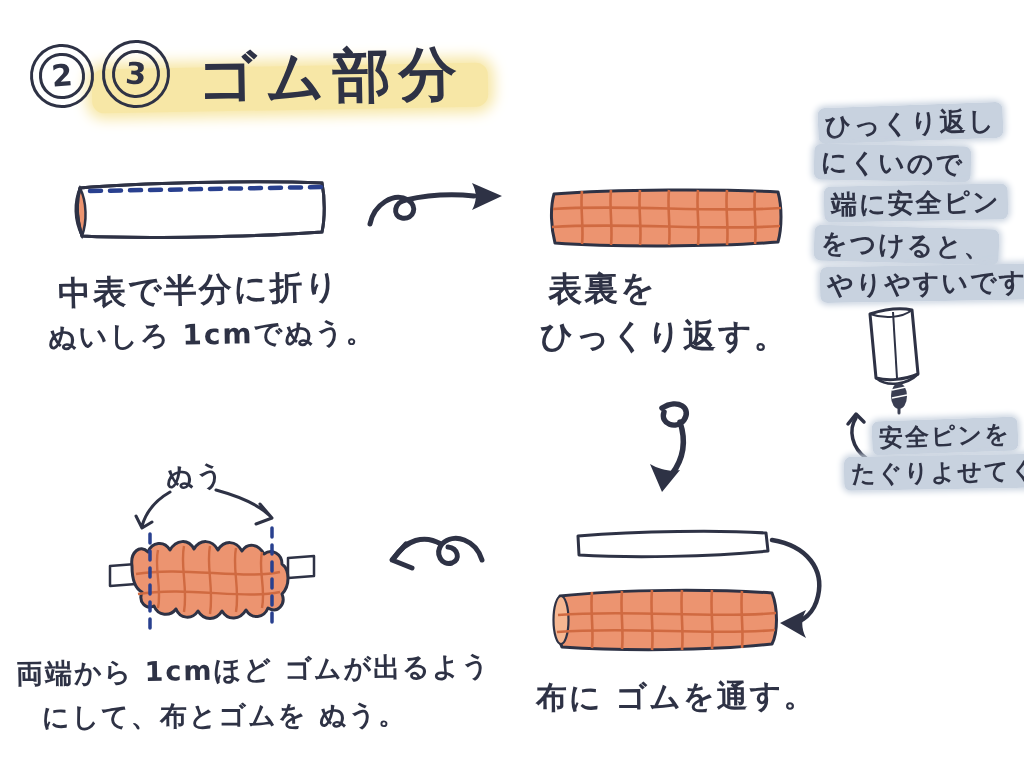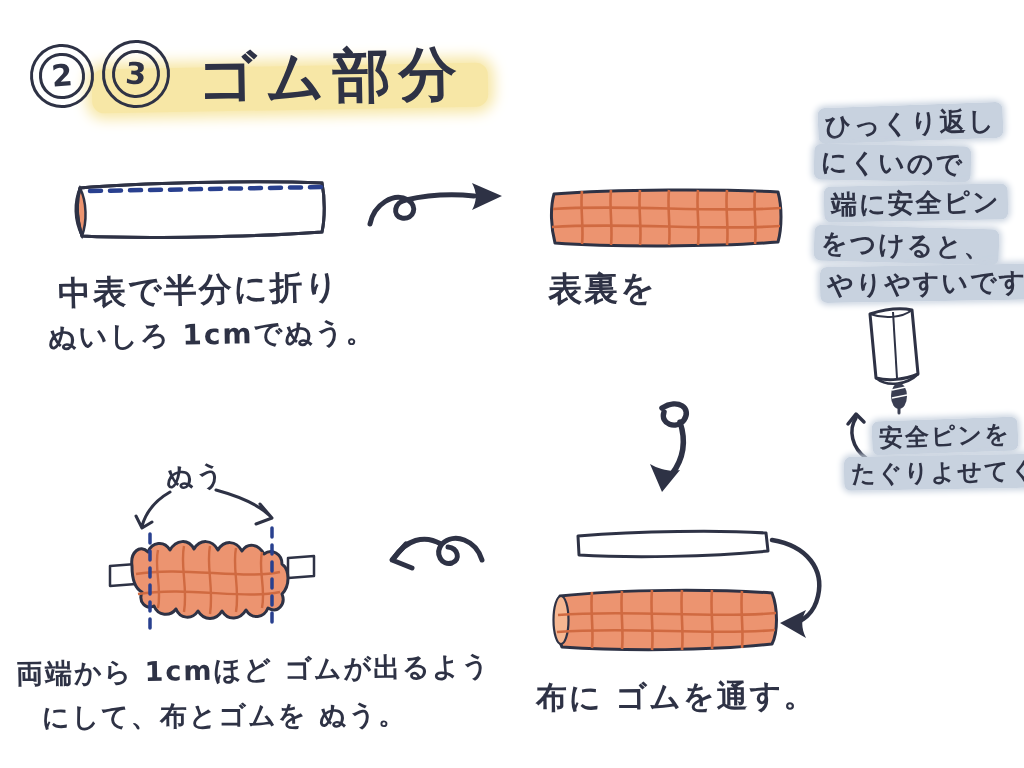--- a/index.html
+++ b/index.html
@@ -75,20 +75,21 @@
         <path d="M125,10 C123,28 127,48 125,65"></path>
       <path d="M154,10 C152,28 156,48 154,65"></path>
         <path d="M183,10 C181,28 185,48 183,65"></path>
       <path d="M211,11 C209,28 213,48 211,64"></path>
       <path d="M9,29 C80,24 170,33 237,28"></path>
       <path d="M8,47 C80,42 170,51 236,46"></path>
     </g>
   </svg>
 
   <span class="abs hand" style="left:548px;top:266px;font-size:34px;transform:rotate(-1deg);">表裏を</span>
+  <span class="abs hand" style="left:540px;top:314px;font-size:33px;">ひっくり返す。</span>
 
   <div class="abs note-line" style="left:818px;top:106px;transform:rotate(-2deg);"><span>ひっくり返し</span></div>
   <div class="abs note-line" style="left:814px;top:146px;transform:rotate(1deg);"><span>にくいので</span></div>
   <div class="abs note-line" style="left:824px;top:186px;transform:rotate(-1deg);"><span>端に安全ピン</span></div>
   <div class="abs note-line" style="left:814px;top:228px;transform:rotate(1.5deg);"><span>をつけると、</span></div>
   <div class="abs note-line" style="left:820px;top:266px;transform:rotate(-1deg);"><span>やりやすいです。</span></div>
 
   <svg class="abs" style="left:846px;top:300px;" width="84" height="118" viewBox="0 0 84 118">
     <path d="M24,14 C40,9 56,8 66,10 L72,74 C58,80 42,81 30,78 Z" style="fill:#ffffff;stroke:var(--ink);stroke-width:3;stroke-linejoin:round;"></path>
     <path d="M24,14 C38,19 56,18 66,10" style="fill:none;stroke:var(--ink);stroke-width:2;"></path>

